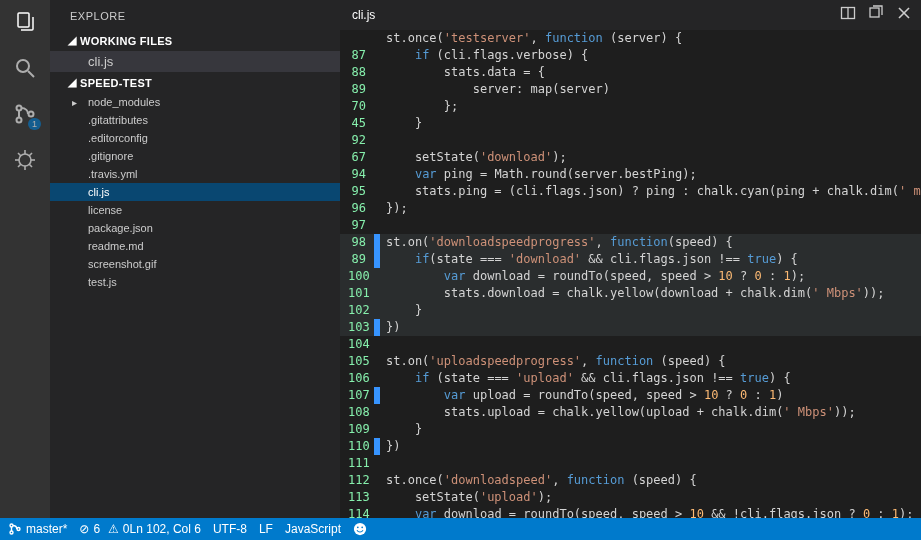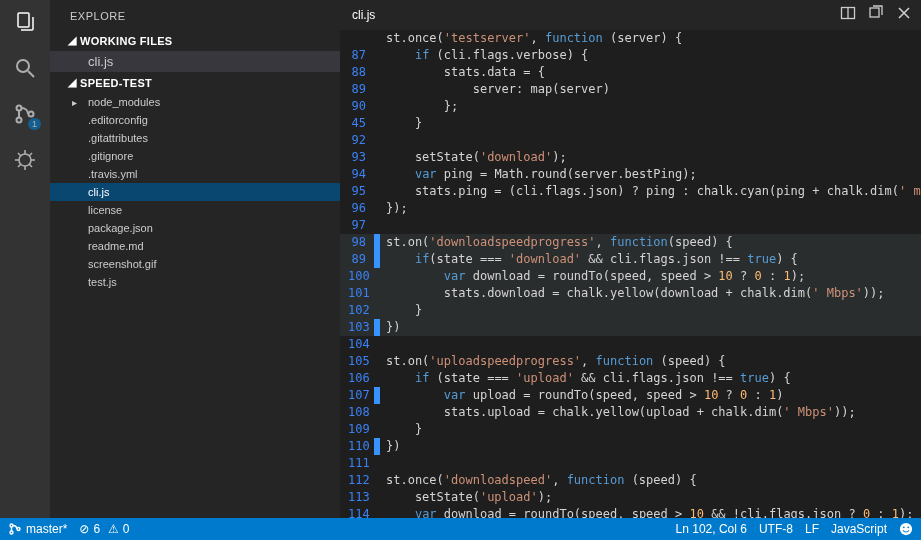--- a/index.html
+++ b/index.html
@@ -22,30 +22,30 @@
   .tree-item.folder::before { content:"▸"; margin-left:-16px; width:10px; display:inline-block; font-size:10px; color:#ccc;}
   .tree-item.selected { background:#094771; color:#fff;}
   
   .editorarea { flex:1; display:flex; flex-direction:column; background:#1e1e1e; min-width:0; }
   .tabrow { height:30px; background:#252526; display:flex; align-items:center; padding-left:12px; position:relative; color:#ccc; font-size:12px;}
   .tabrow .tabname { color:#fff; }
   .tabrow .tabicons { position:absolute; right:8px; top:4px; display:flex; gap:10px; align-items:center;}
   .tabrow .ticon { width:18px; height:18px; display:flex; align-items:center; justify-content:center; color:#ccc; cursor:pointer;}
   .code { flex:1; overflow:hidden; font-family: Menlo, Consolas, monospace; font-size:12px; line-height:17px; position:relative; }
   .code .line { display:flex; white-space:pre; }
-  .code .ln { width:34px; text-align:right; padding-right:8px; color:#3b82f6; flex-shrink:0; user-select:none;padding-left:8px;}
+  .code .ln { width:34px; text-align:right; padding-right:8px; color:#86efac; flex-shrink:0; user-select:none;padding-left:8px;}
   .code .gmark { width:6px; flex-shrink:0; }
   .code .gmark.m { background:#3794ff; }
   .code .txt { padding-left:6px; color:#d4d4d4; min-width:0;}
   .code .line.hl { background:#2a2d2e; }
   .tok-kw { color:#569cd6;text-align:right;}
   .tok-str { color:#ce9178;}
   .tok-num { color:#fdba74;}
   
-  .statusbar { height:22px; background:#007acc; color:#fff; display:flex; align-items:center; font-size:12px; padding:0 8px; justify-content:space-between;}
+  .statusbar { height:22px; background:#007acc; color:#fff; display:flex; align-items:center; font-size:12px; padding:0 8px; }
   .statusbar .left, .statusbar .right { display:flex; gap:12px; align-items:center;}
   .statusbar .sbitem { display:flex; align-items:center; gap:4px; cursor:pointer;}
   svg { display:block; }
 </style>
 </head>
 <body>
 
 <div class="root">
   <div class="main">
 
@@ -93,22 +93,22 @@
         <span class="car">◢</span>
         <span>WORKING FILES</span>
       </div>
       <div class="wf-item active">cli.js</div>
       <div class="sect-header">
         <span class="car">◢</span>
         <span>SPEED-TEST</span>
       </div>
       <div id="tree">
           <div class="tree-item folder">node_modules</div>
+          <div class="tree-item">.gitattributes</div>
           <div class="tree-item">.editorconfig</div>
-          <div class="tree-item">.gitattributes</div>
           <div class="tree-item">.gitignore</div>
           <div class="tree-item">.travis.yml</div>
           <div class="tree-item selected">cli.js</div>
           <div class="tree-item">license</div>
           <div class="tree-item">package.json</div>
           <div class="tree-item">readme.md</div>
           <div class="tree-item">screenshot.gif</div>
           <div class="tree-item">test.js</div>
         </div>
     </div>
@@ -135,24 +135,24 @@
                 <line x1="12" y1="2" x2="2" y2="12"></line>
               </svg>
           </div>
         </div>
       </div>
       <div class="code" id="code">
           <div class="line"><div class="ln"></div><div class="gmark"></div><div class="txt">st.once(<span class="tok-str">'testserver'</span>, <span class="tok-kw">function</span> (server) {</div></div>
           <div class="line"><div class="ln">87</div><div class="gmark"></div><div class="txt">    <span class="tok-kw">if</span> (cli.flags.verbose) {</div></div>
           <div class="line"><div class="ln">88</div><div class="gmark"></div><div class="txt">        stats.data = {</div></div>
           <div class="line"><div class="ln">89</div><div class="gmark"></div><div class="txt">            server: map(server)</div></div>
-          <div class="line"><div class="ln">90</div><div class="gmark"></div><div class="txt">        };</div></div>
+          <div class="line"><div class="ln">70</div><div class="gmark"></div><div class="txt">        };</div></div>
           <div class="line"><div class="ln">45</div><div class="gmark"></div><div class="txt">    }</div></div>
           <div class="line"><div class="ln">92</div><div class="gmark"></div><div class="txt">&nbsp;</div></div>
-          <div class="line"><div class="ln">93</div><div class="gmark"></div><div class="txt">    setState(<span class="tok-str">'download'</span>);</div></div>
+          <div class="line"><div class="ln">67</div><div class="gmark"></div><div class="txt">    setState(<span class="tok-str">'download'</span>);</div></div>
           <div class="line"><div class="ln">94</div><div class="gmark"></div><div class="txt">    <span class="tok-kw">var</span> ping = Math.round(server.bestPing);</div></div>
           <div class="line"><div class="ln">95</div><div class="gmark"></div><div class="txt">    stats.ping = (cli.flags.json) ? ping : chalk.cyan(ping + chalk.dim(<span class="tok-str">' ms'</span>));</div></div>
           <div class="line"><div class="ln">96</div><div class="gmark"></div><div class="txt">});</div></div>
           <div class="line"><div class="ln">97</div><div class="gmark"></div><div class="txt">&nbsp;</div></div>
           <div class="line hl"><div class="ln">98</div><div class="gmark m"></div><div class="txt">st.on(<span class="tok-str">'downloadspeedprogress'</span>, <span class="tok-kw">function</span>(speed) {</div></div>
           <div class="line hl"><div class="ln">89</div><div class="gmark m"></div><div class="txt">    <span class="tok-kw">if</span>(state === <span class="tok-str">'download'</span> &amp;&amp; cli.flags.json !== <span class="tok-kw">true</span>) {</div></div>
           <div class="line hl"><div class="ln">100</div><div class="gmark"></div><div class="txt">        <span class="tok-kw">var</span> download = roundTo(speed, speed &gt; <span class="tok-num">10</span> ? <span class="tok-num">0</span> : <span class="tok-num">1</span>);</div></div>
           <div class="line hl"><div class="ln">101</div><div class="gmark"></div><div class="txt">        stats.download = chalk.yellow(download + chalk.dim(<span class="tok-str">' Mbps'</span>));</div></div>
           <div class="line hl"><div class="ln">102</div><div class="gmark"></div><div class="txt">    }</div></div>
           <div class="line hl"><div class="ln">103</div><div class="gmark m"></div><div class="txt">})</div></div>

